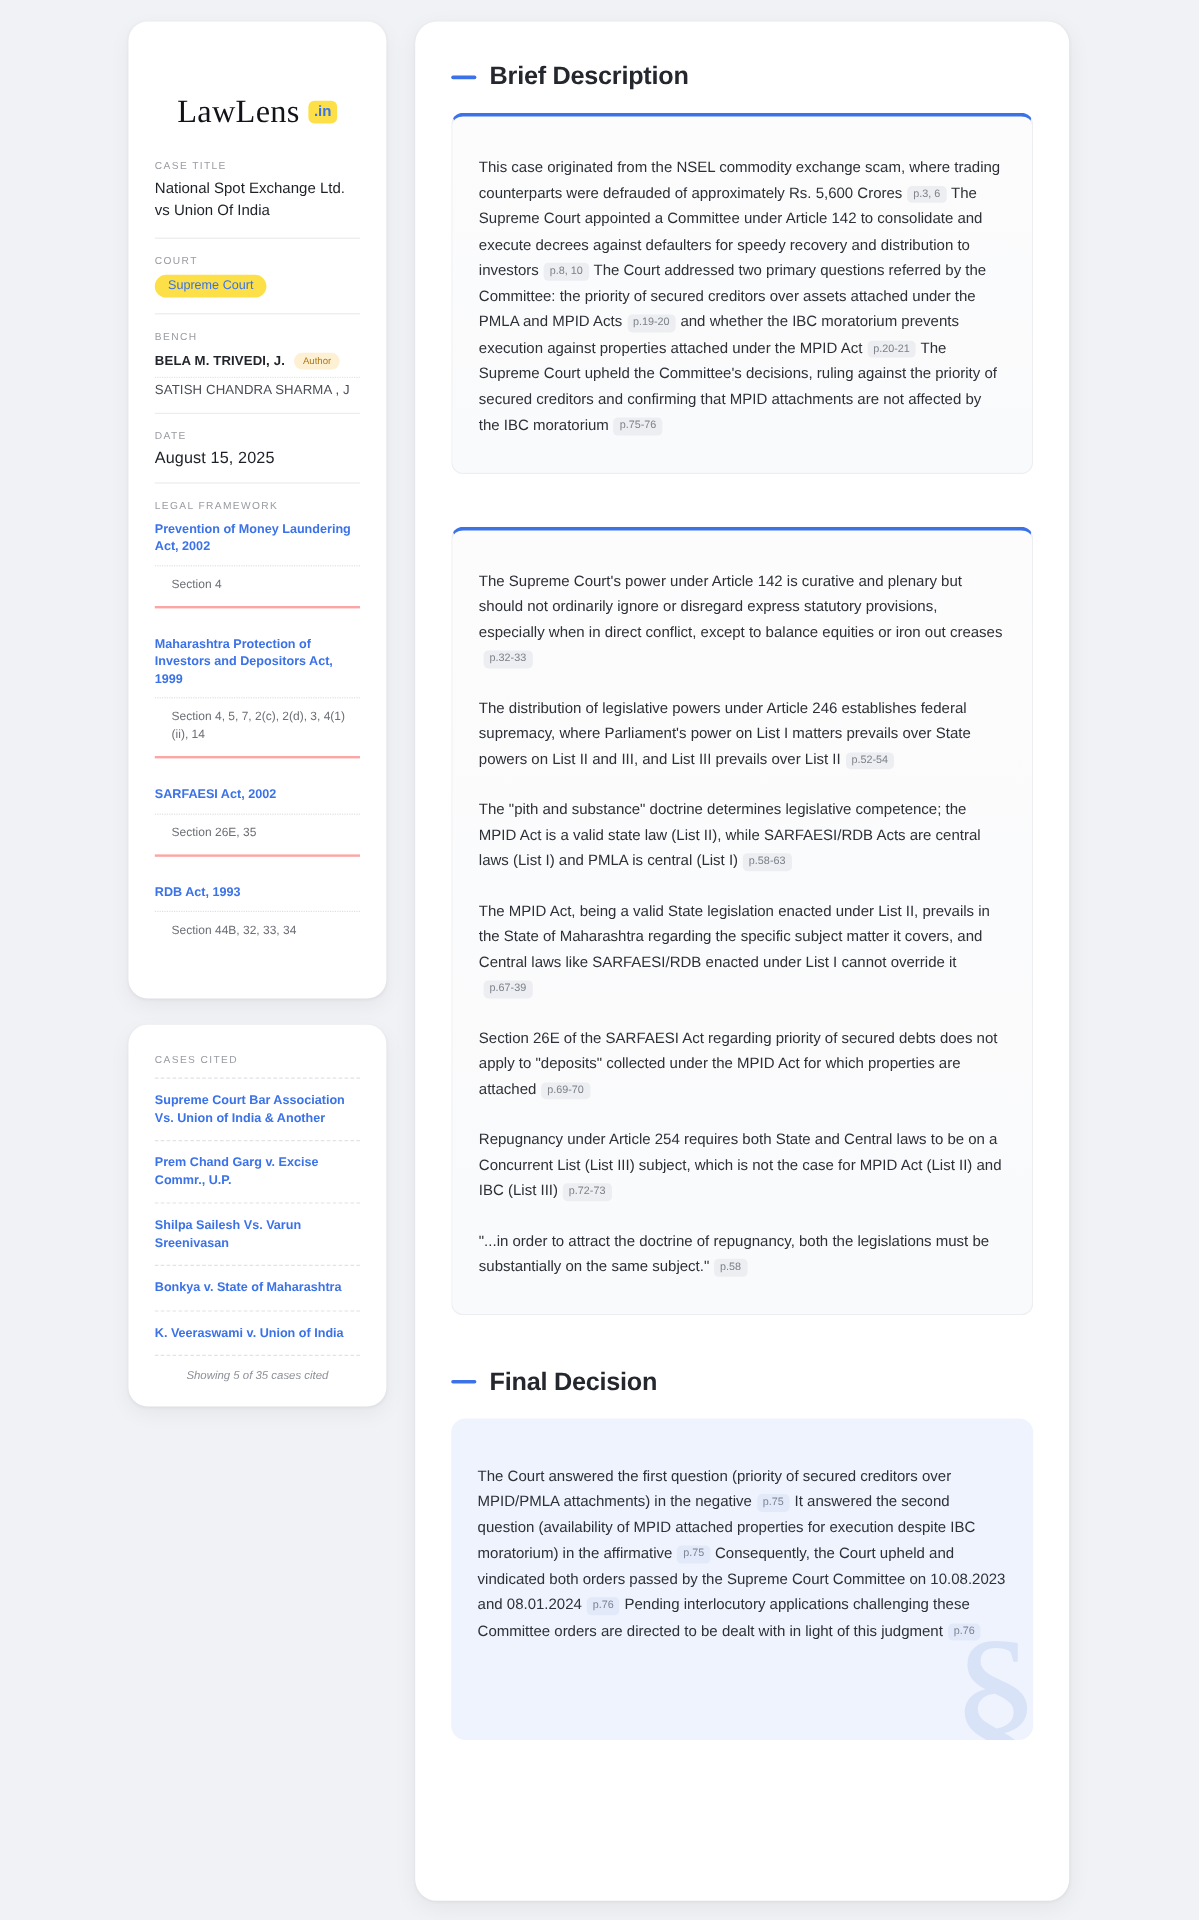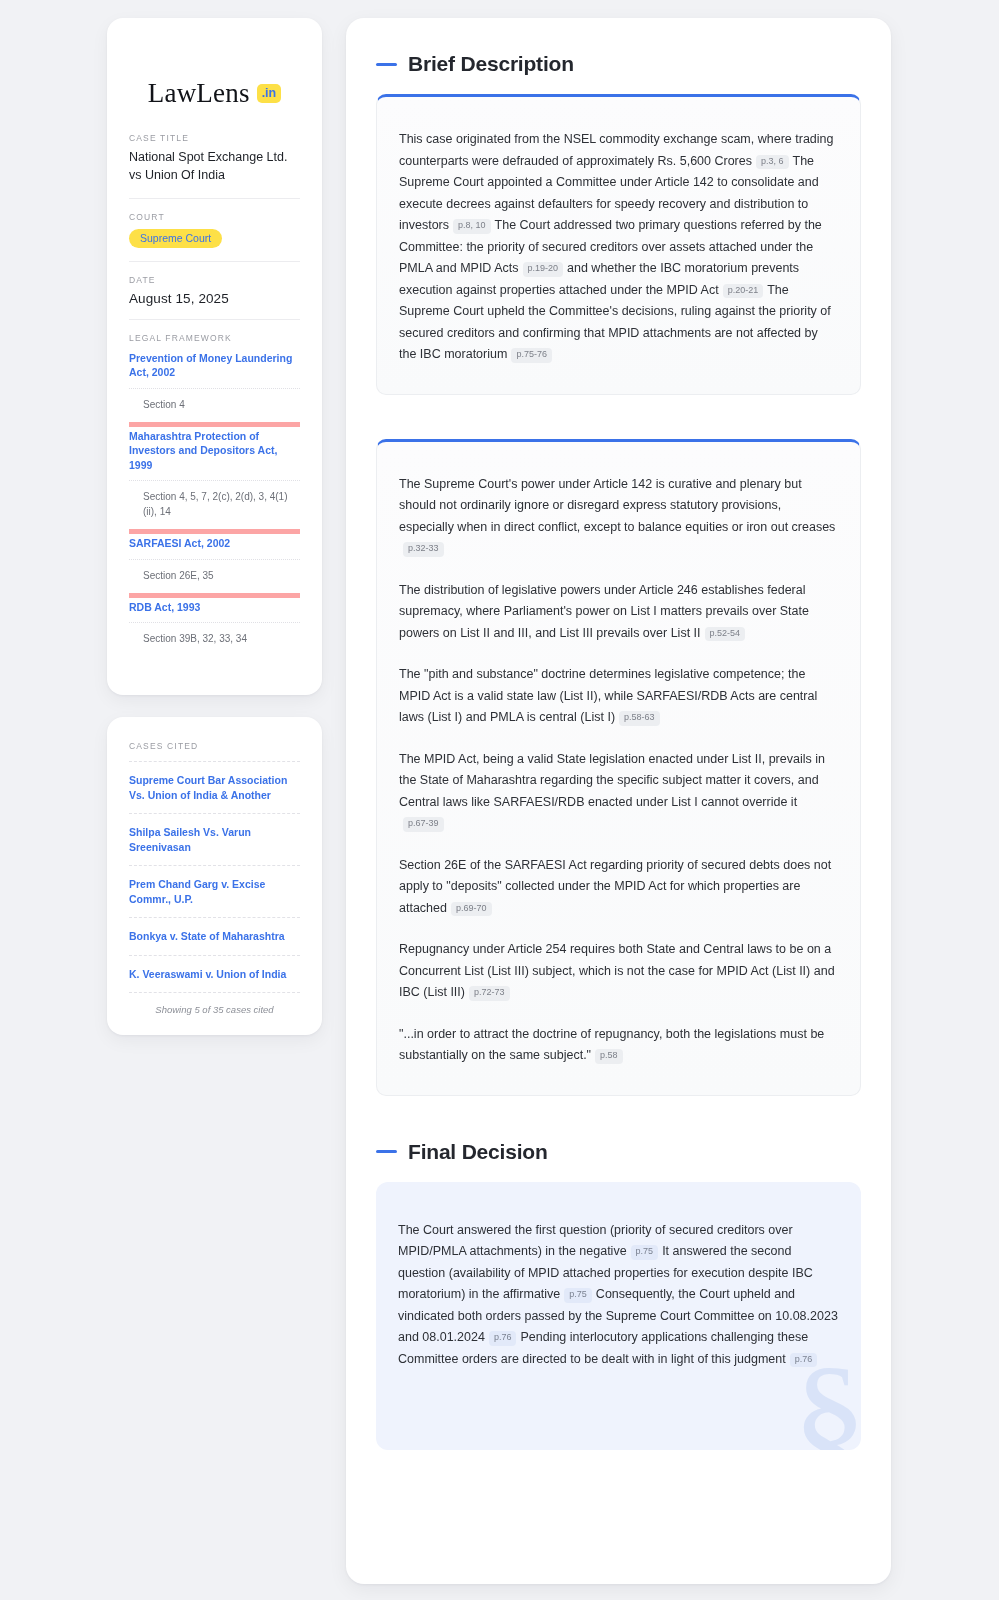--- a/index.html
+++ b/index.html
@@ -126,21 +126,21 @@
     line-height: 1.38;
     margin-bottom: 8px;
   }
   .law-sections {
     font-size: 10px;
     color: #6c6f77;
     line-height: 1.5;
     padding: 8px 0 10px 14px;
     border-top: 1px dotted #e0e0e5;
   }
-  .law-block + .law-block { border-top: 5px solid #fca5a5; padding-top: 2px; }
+  .law-block + .law-block { border-top: 2px solid #fca5a5; padding-top: 23px; }
 
   .cases-card { padding: 24px 22px 20px 22px; }
   .case-item {
     font-size: 10.5px;
     font-weight: bold;
     color: #3b72e8;
     line-height: 1.38;
     padding: 11px 0 11px 0;
     border-top: 1px dashed #e2e2e7;
   }
@@ -251,20 +251,28 @@
       <div class="field">
         <div class="flabel">CASE TITLE</div>
         <div class="case-title">National Spot Exchange Ltd. vs Union Of India</div>
       </div>
 
       <div class="field">
         <div class="flabel">COURT</div>
         <span class="court-pill">Supreme Court</span>
       </div>
 
+      <div class="field">
+        <div class="flabel">BENCH</div>
+        <div class="judge-row">
+          <span class="judge-name-primary">BELA M. TRIVEDI, J.</span>
+          <span class="author-badge">Author</span>
+        </div>
+        <div class="judge-name">SATISH CHANDRA SHARMA , J</div>
+      </div>
 
       <div class="field">
         <div class="flabel">DATE</div>
         <div class="date-val">August 15, 2025</div>
       </div>
 
       <div class="field">
         <div class="flabel">LEGAL FRAMEWORK</div>
 
         <div class="law-block">
@@ -274,31 +282,31 @@
         <div class="law-block">
           <div class="law-name">Maharashtra Protection of Investors and Depositors Act, 1999</div>
           <div class="law-sections">Section 4, 5, 7, 2(c), 2(d), 3, 4(1)(ii), 14</div>
         </div>
         <div class="law-block">
           <div class="law-name">SARFAESI Act, 2002</div>
           <div class="law-sections">Section 26E, 35</div>
         </div>
         <div class="law-block">
           <div class="law-name">RDB Act, 1993</div>
-          <div class="law-sections">Section 39B, 32, 33, 34</div>
+          <div class="law-sections">Section 44B, 32, 33, 34</div>
         </div>
       </div>
 
     </div>
 
     <div class="card cases-card">
       <div class="flabel" style="margin-bottom:10px">CASES CITED</div>
       <div class="case-item">Supreme Court Bar Association Vs. Union of India &amp; Another</div>
+      <div class="case-item">Prem Chand Garg v. Excise Commr., U.P.</div>
       <div class="case-item">Shilpa Sailesh Vs. Varun Sreenivasan</div>
-      <div class="case-item">Prem Chand Garg v. Excise Commr., U.P.</div>
       <div class="case-item">Bonkya v. State of Maharashtra</div>
       <div class="case-item">K. Veeraswami v. Union of India</div>
       <div class="cases-footer">Showing 5 of 35 cases cited</div>
     </div>
 
   </aside>
 
   <main class="main">
 
     <section class="section">

